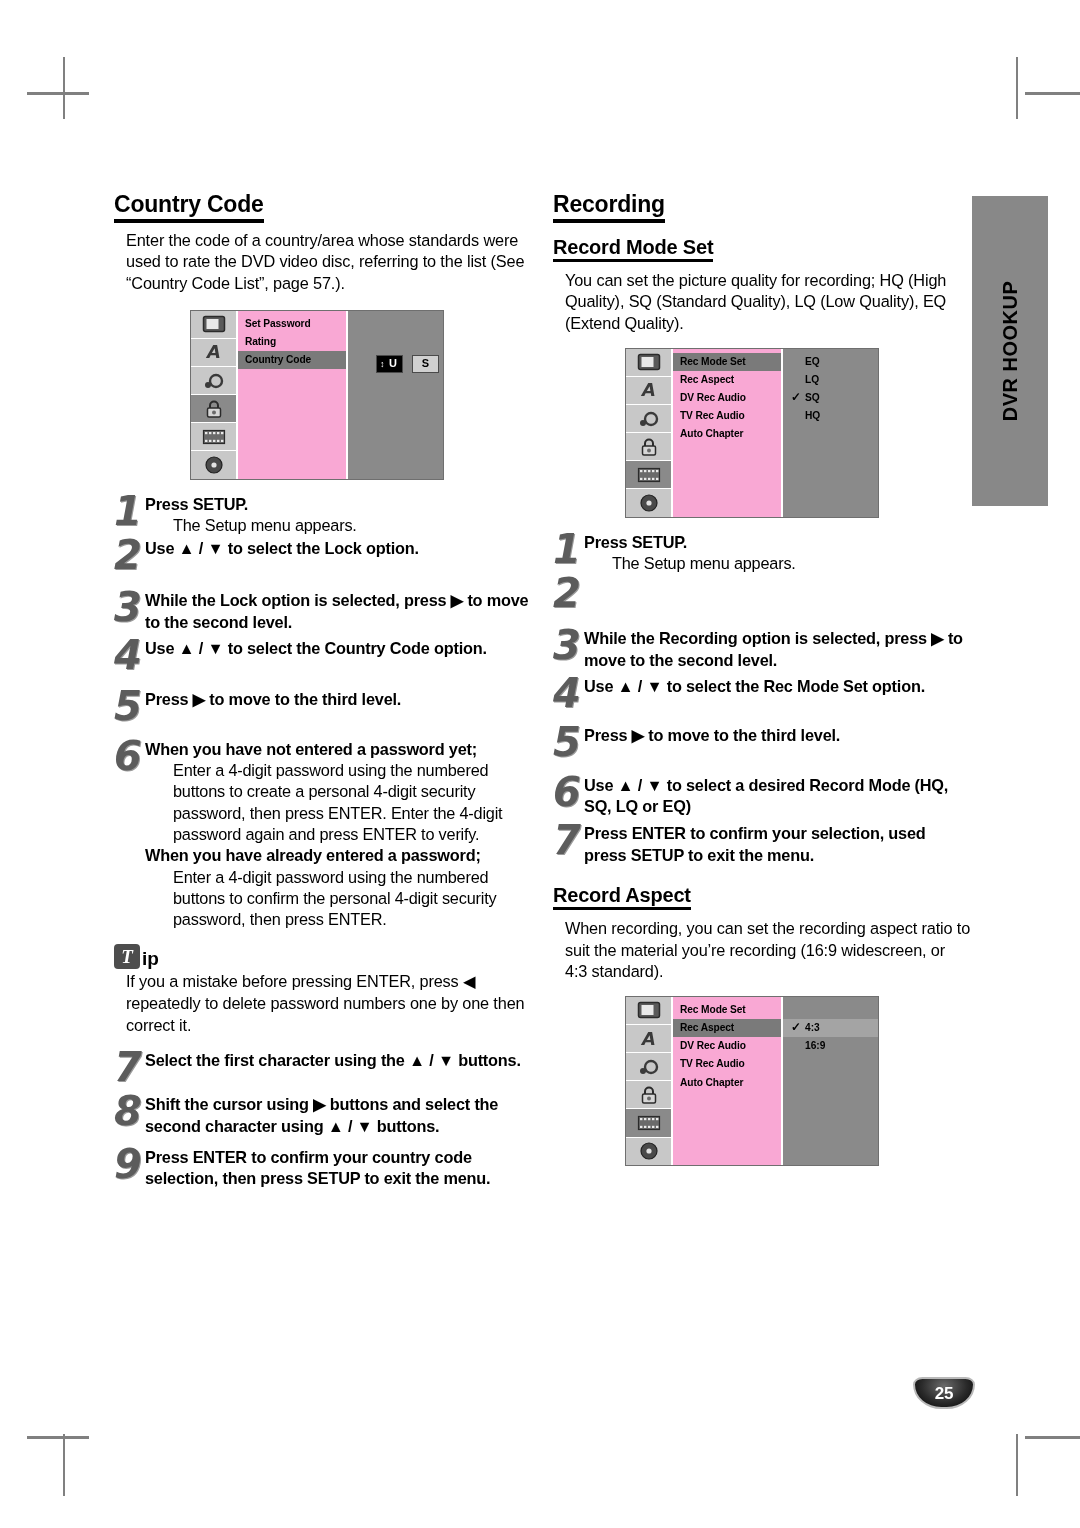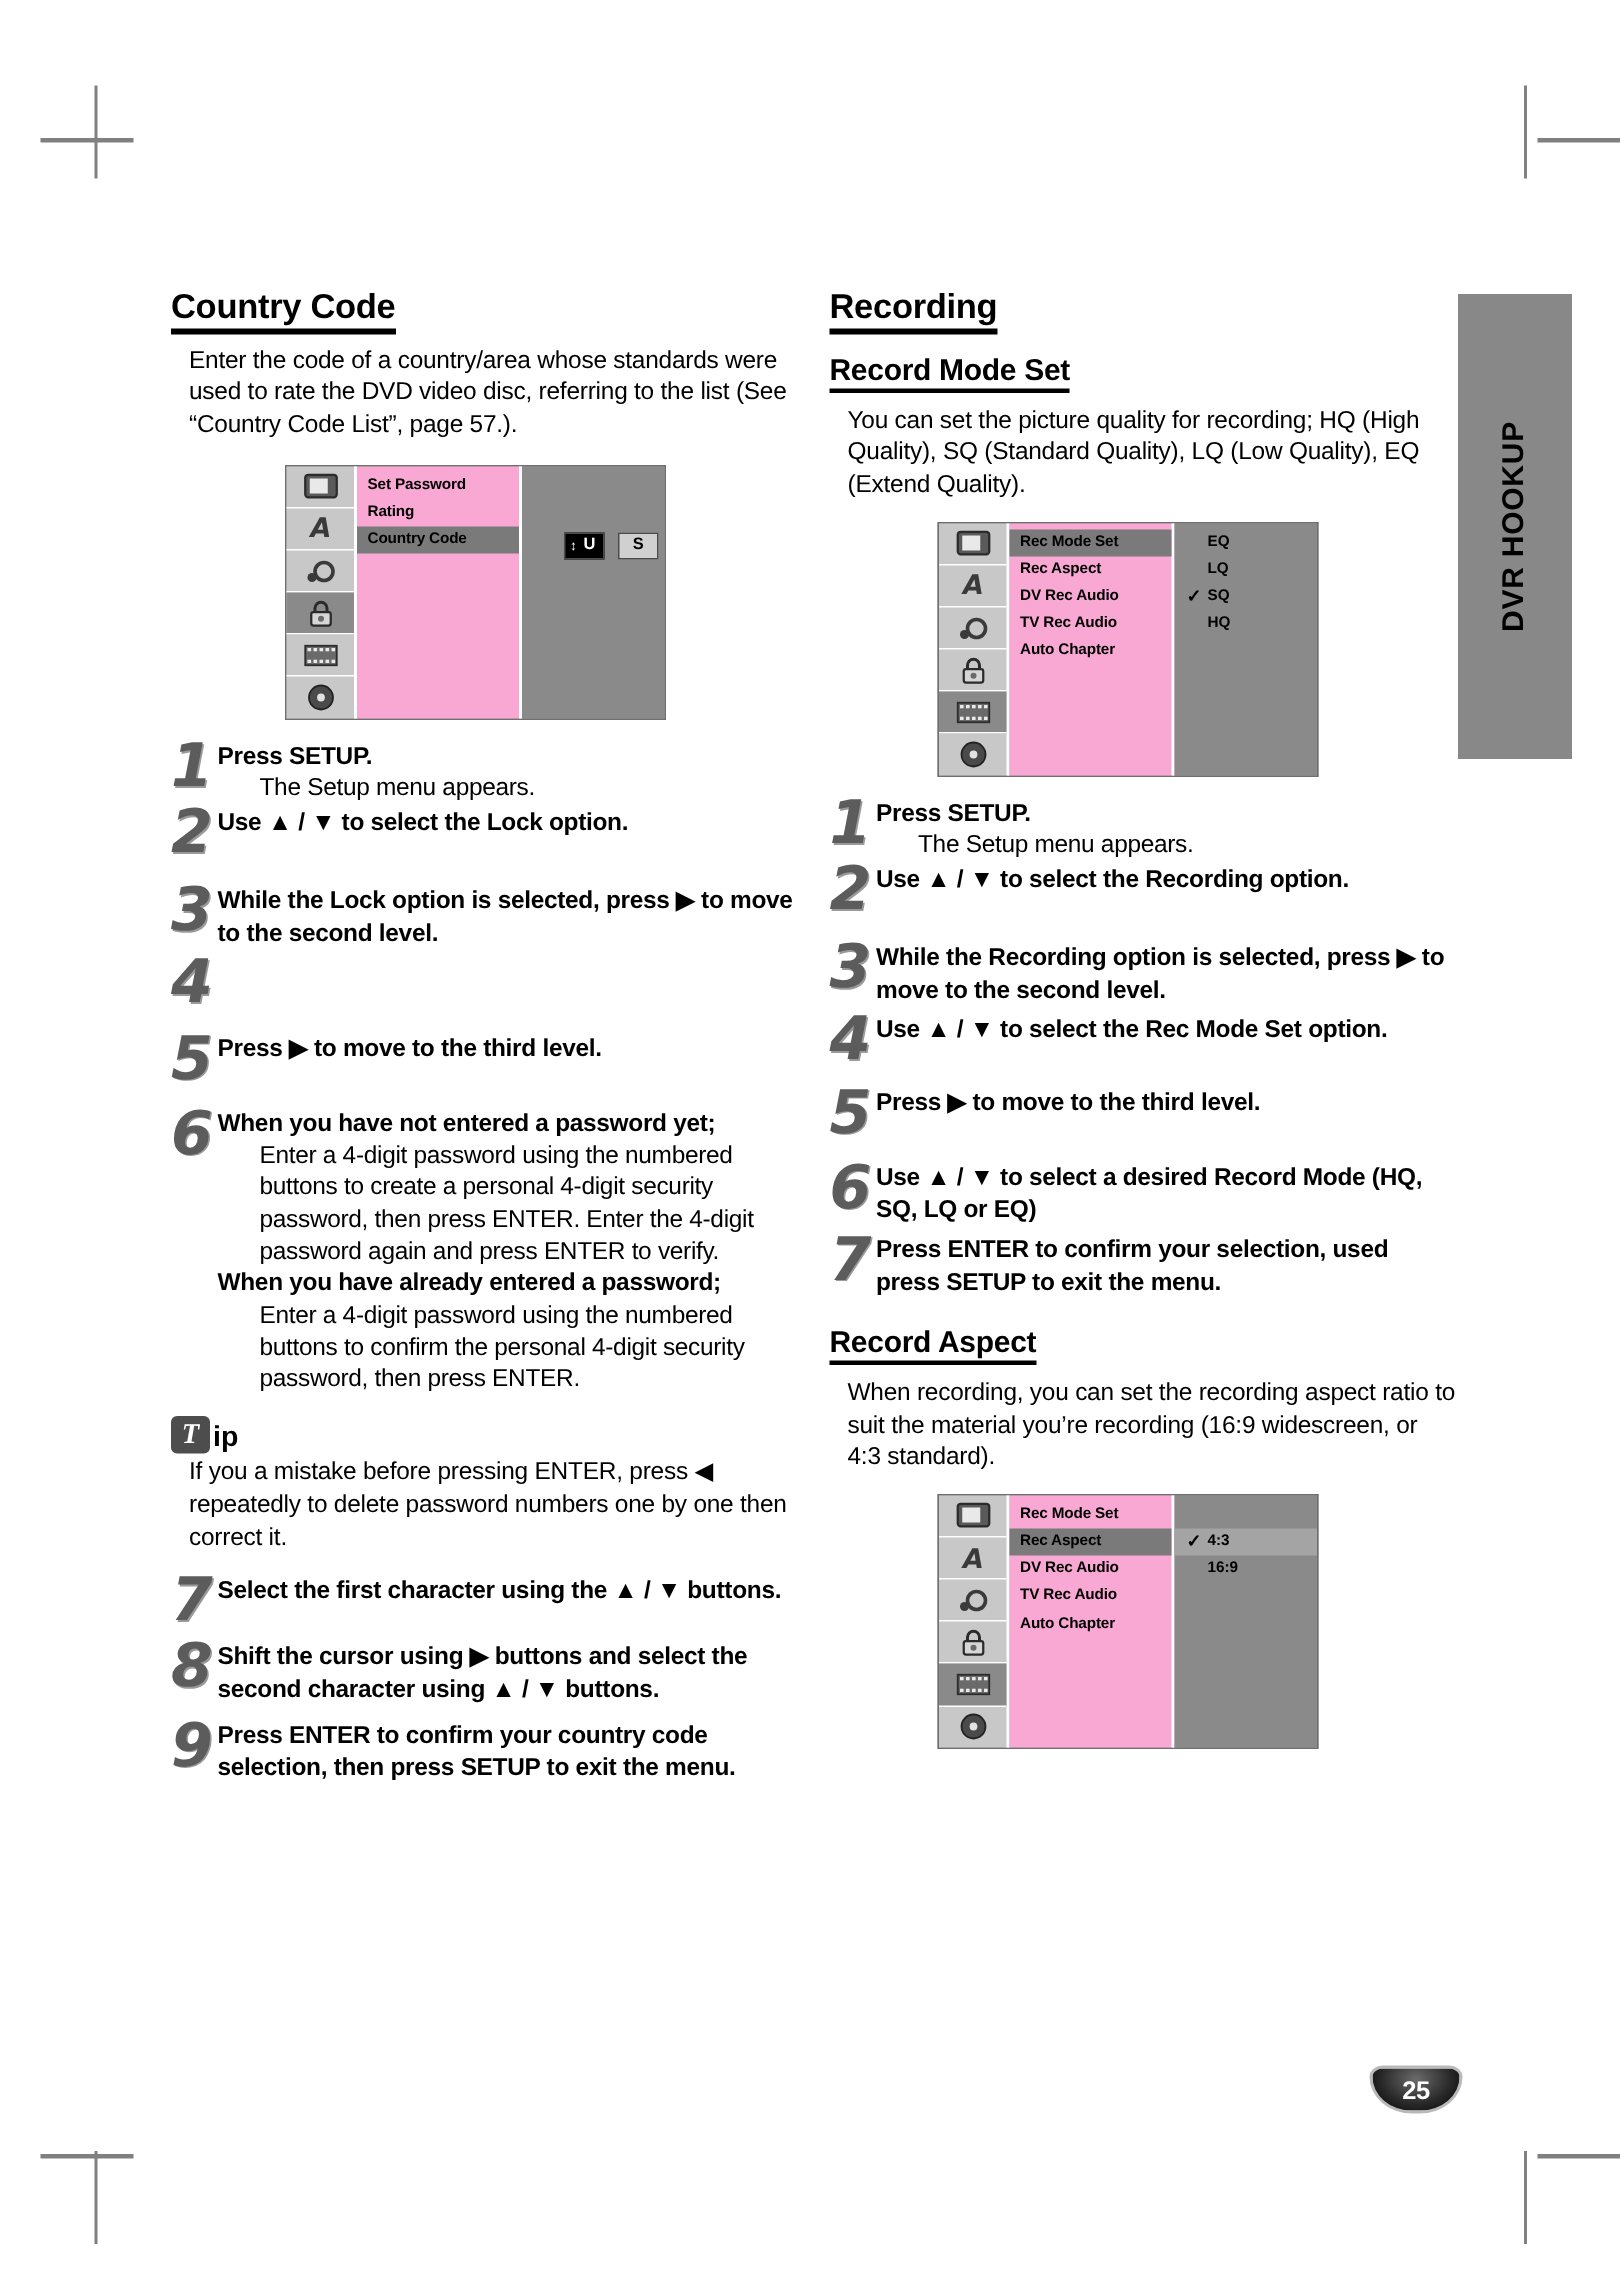--- a/index.html
+++ b/index.html
@@ -386,20 +386,21 @@
       <div class="step" style="margin-bottom:18px;">
         <span class="step-num">2</span>
         <div class="step-bold">Use ▲ / ▼ to select the Lock option.</div>
       </div>
       <div class="step" style="margin-bottom:5px;">
         <span class="step-num">3</span>
         <div class="step-bold">While the Lock option is selected, press ▶ to move to the second level.</div>
       </div>
       <div class="step" style="margin-bottom:17px;">
         <span class="step-num">4</span>
+        <div class="step-bold">Use ▲ / ▼ to select the Country Code option.</div>
       </div>
       <div class="step" style="margin-bottom:16px;">
         <span class="step-num">5</span>
         <div class="step-bold">Press ▶ to move to the third level.</div>
       </div>
       <div class="step" style="margin-bottom:2px;">
         <span class="step-num">6</span>
         <div class="step-bold">When you have not entered a password yet;</div>
         <div class="step-plain">Enter a 4-digit password using the numbered buttons to create a personal 4-digit security password, then press ENTER. Enter the 4-digit password again and press ENTER to verify.</div>
         <div class="step-bold">When you have already entered a password;</div>
@@ -509,21 +510,20 @@
 
     
     <div class="steps" style="margin-top:14px;">
       <div class="step" style="margin-bottom:2px;">
         <span class="step-num">1</span>
         <div class="step-bold">Press SETUP.</div>
         <div class="step-plain">The Setup menu appears.</div>
       </div>
       <div class="step" style="margin-bottom:18px;">
         <span class="step-num">2</span>
-        <div class="step-bold">Use ▲ / ▼ to select the Recording option.</div>
       </div>
       <div class="step" style="margin-bottom:5px;">
         <span class="step-num">3</span>
         <div class="step-bold">While the Recording option is selected, press ▶ to move to the second level.</div>
       </div>
       <div class="step" style="margin-bottom:15px;">
         <span class="step-num">4</span>
         <div class="step-bold">Use ▲ / ▼ to select the Rec Mode Set option.</div>
       </div>
       <div class="step" style="margin-bottom:16px;">

